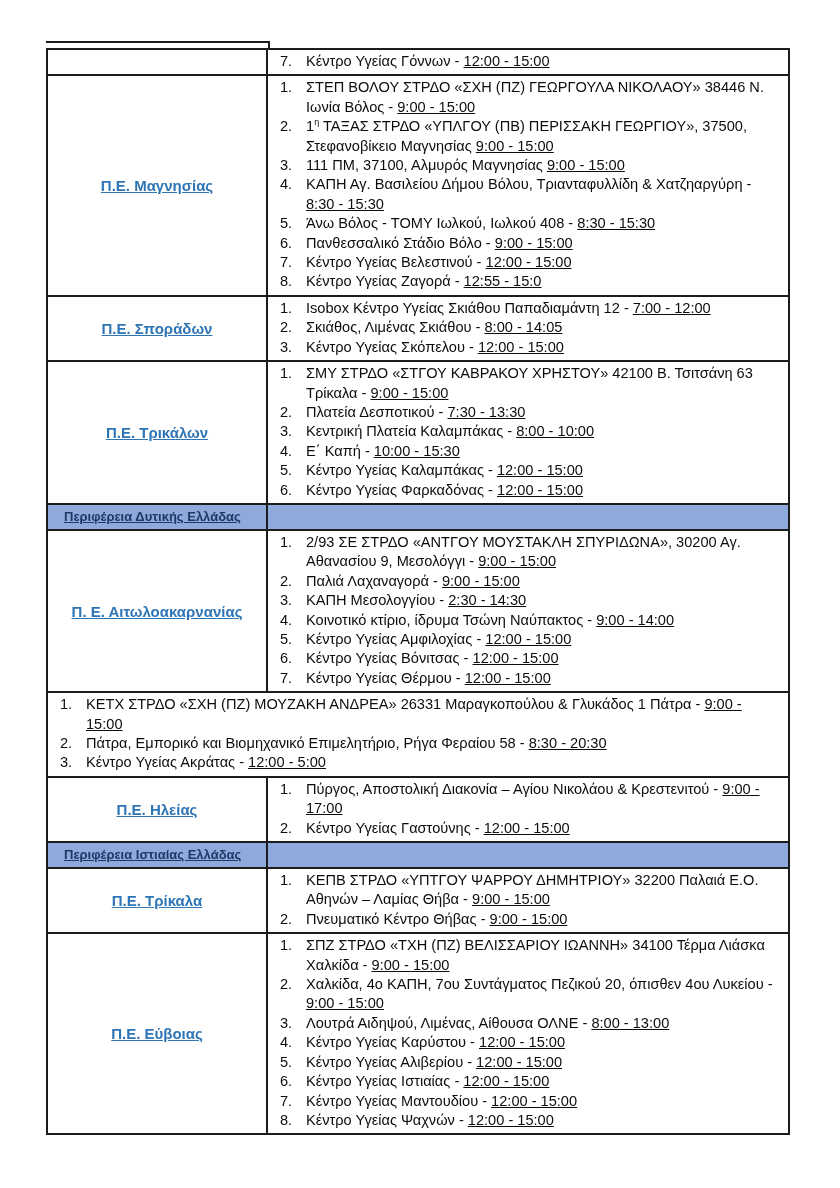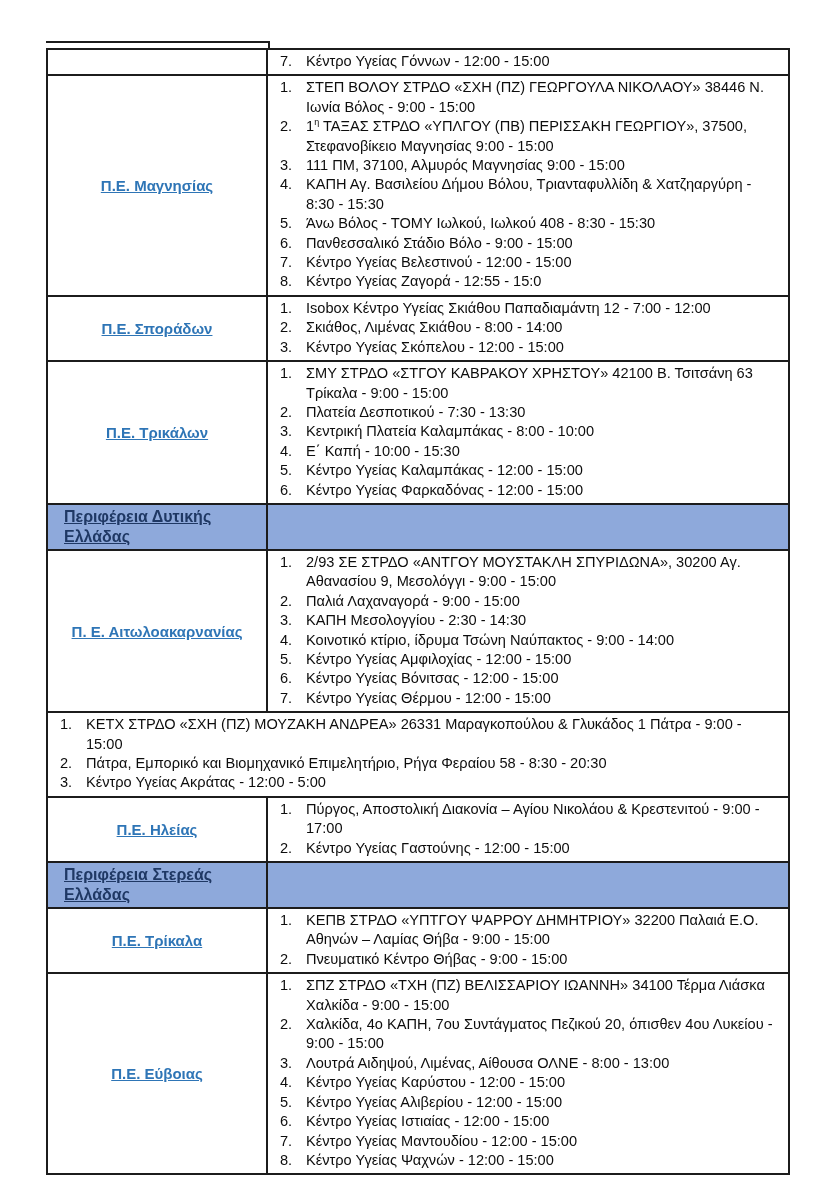--- a/index.html
+++ b/index.html
@@ -32,26 +32,26 @@
   }
   .cell-right{flex:1;min-width:0;padding:2px 8px 3px 0;}
   .region-link{
     color:var(--link);font-weight:bold;text-decoration:underline;
     font-size:15px;line-height:19px;text-align:center;cursor:pointer;
   }
   .header-row{background:var(--band);}
   .header-row .cell-left{justify-content:flex-start;padding:2px 4px 2px 16px;}
   .band-label{
     color:var(--navy);font-weight:bold;text-decoration:underline;
-    font-size:16px;line-height:20px;
+    font-size:13px;line-height:20px;
   }
   .item{display:flex;font-size:14.6px;line-height:19.4px;}
   .item-num{flex-shrink:0;padding-left:12px;width:26px;}
   .item-text{flex:1;min-width:0;}
-  .time{}
+  .time{text-decoration:underline;}
   sup{font-size:9px;line-height:0;}
 </style>
 </head>
 <body>
 
 <div class="stub-h"></div>
 <div class="stub-v"></div>
 
 <div class="doc-table">
     <div class="row">
@@ -106,21 +106,21 @@
       <div class="cell-left">
         <span class="region-link">Π.Ε. Σποράδων</span>
       </div>
       <div class="cell-right">
         <div class="item">
           <span class="item-num">1.</span>
           <div class="item-text">Isobox Κέντρο Υγείας Σκιάθου Παπαδιαμάντη 12 - <span class="time">7:00 - 12:00</span></div>
         </div>
         <div class="item">
           <span class="item-num">2.</span>
-          <div class="item-text">Σκιάθος, Λιμένας Σκιάθου - <span class="time">8:00 - 14:00</span></div>
+          <div class="item-text">Σκιάθος, Λιμένας Σκιάθου - <span class="time">8:00 - 14:05</span></div>
         </div>
         <div class="item">
           <span class="item-num">3.</span>
           <div class="item-text">Κέντρο Υγείας Σκόπελου - <span class="time">12:00 - 15:00</span></div>
         </div>
       </div>
     </div>
     <div class="row">
       <div class="cell-left">
         <span class="region-link">Π.Ε. Τρικάλων</span>
@@ -219,21 +219,21 @@
           <div class="item-text">Πύργος, Αποστολική Διακονία – Αγίου Νικολάου &amp; Κρεστενιτού - <span class="time">9:00 - 17:00</span></div>
         </div>
         <div class="item">
           <span class="item-num">2.</span>
           <div class="item-text">Κέντρο Υγείας Γαστούνης - <span class="time">12:00 - 15:00</span></div>
         </div>
       </div>
     </div>
     <div class="row header-row">
       <div class="cell-left">
-        <span class="band-label">Περιφέρεια Στερεάς Ελλάδας</span>
+        <span class="band-label">Περιφέρεια Ιστιαίας Ελλάδας</span>
       </div>
       <div class="cell-right"></div>
     </div>
     <div class="row">
       <div class="cell-left">
         <span class="region-link">Π.Ε. Τρίκαλα</span>
       </div>
       <div class="cell-right">
         <div class="item">
           <span class="item-num">1.</span>

